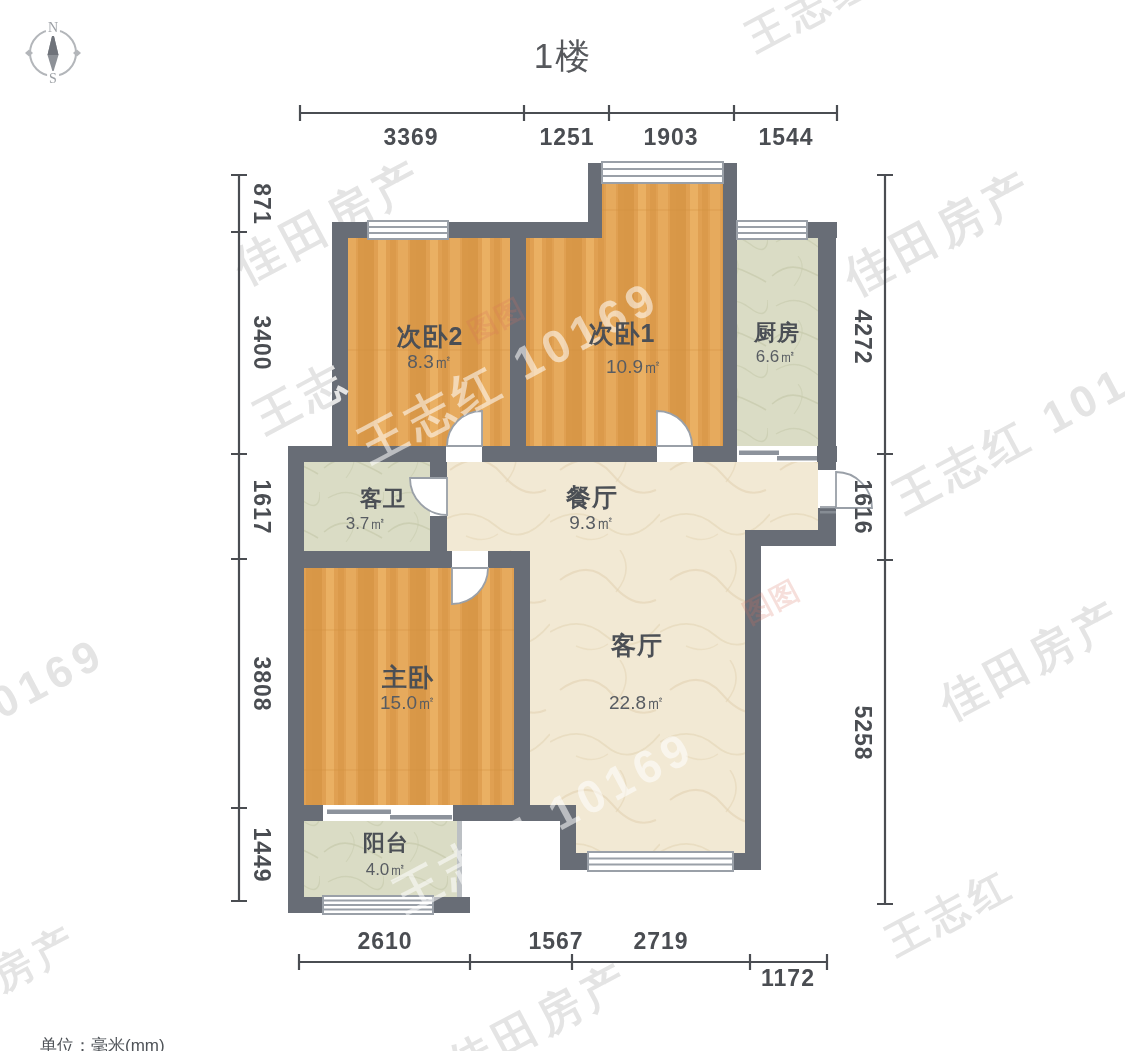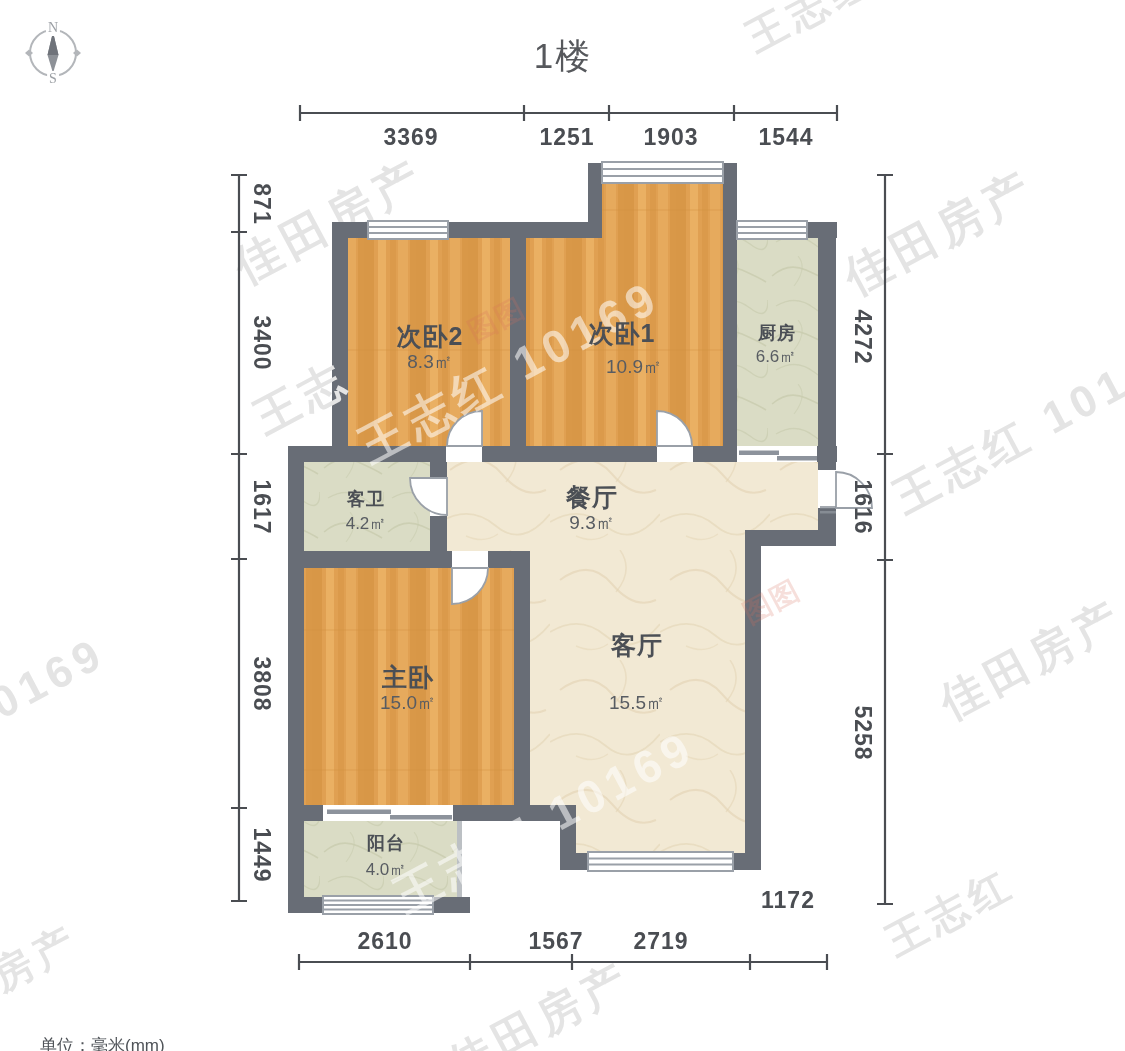--- a/index.html
+++ b/index.html
@@ -18,21 +18,21 @@
   .slider{fill:#8d939c;}
   .rail{fill:#bcc0c4;}
   .dimline{stroke:var(--dim);stroke-width:2.2;fill:none;}
   .compass-ring{fill:none;stroke:#b3b6ba;stroke-width:2;}
   .needle-dark{fill:#6f737a;}
   .needle-light{fill:#8d9197;}
   .diam{fill:#b3b6ba;}
   
   .lbl{position:absolute;transform:translate(-50%,-50%);white-space:nowrap;line-height:1;}
   .room-name{font-size:25px;font-weight:600;color:var(--label);letter-spacing:1px;}
-  .room-name.small{font-size:18px;text-align:center;}
+  .room-name.small{font-size:22px;text-align:center;}
   .room-area{font-size:19px;font-weight:500;color:var(--area_label);}
   .room-area.small{font-size:17px;}
   .dim{font-size:23px;font-weight:600;color:var(--dim);letter-spacing:1px;}
   .rot{transform:translate(-50%,-50%) rotate(90deg);}
   .title{font-size:35px;font-weight:500;color:var(--title);letter-spacing:2px;}
   .unit-note{position:absolute;font-size:17px;color:#4f5358;}
   .compass-ns{position:absolute;transform:translate(-50%,-50%);font-size:14px;color:#9b9fa4;
               background:#fff;padding:0 2px;font-family:"Liberation Serif","DejaVu Serif",serif;}
   .wm{position:absolute;transform:translate(-50%,-50%) rotate(-28deg);white-space:nowrap;
       font-weight:600;letter-spacing:6px;pointer-events:none;}
@@ -196,40 +196,40 @@
   <div class="compass-ns" style="left:53px;top:28px;">N</div>
   <div class="compass-ns" style="left:53px;top:79px;">S</div>
   <div class="unit-note" style="left:40px;top:1034px;">单位：毫米(mm)</div>
 
   <div class="lbl room-name" style="left:430px;top:336px;">次卧2</div>
   <div class="lbl room-area" style="left:430px;top:361px;">8.3㎡</div>
   <div class="lbl room-name" style="left:622px;top:333px;">次卧1</div>
   <div class="lbl room-area" style="left:622px;top:366px;margin-left:12px;">10.9㎡</div>
   <div class="lbl room-name small" style="left:777px;top:333px;">厨房</div>
   <div class="lbl room-area small" style="left:776px;top:356px;">6.6㎡</div>
-  <div class="lbl room-name small" style="left:366px;top:499px;">客卫</div>
-  <div class="lbl room-area small" style="left:366px;top:523px;">4.2㎡</div>
+  <div class="lbl room-name small" style="left:383px;top:499px;">客卫</div>
+  <div class="lbl room-area small" style="left:366px;top:523px;">3.7㎡</div>
   <div class="lbl room-name" style="left:592px;top:497px;">餐厅</div>
   <div class="lbl room-area" style="left:592px;top:522px;">9.3㎡</div>
   <div class="lbl room-name" style="left:408px;top:677px;">主卧</div>
   <div class="lbl room-area" style="left:408px;top:702px;">15.0㎡</div>
   <div class="lbl room-name" style="left:637px;top:645px;">客厅</div>
-  <div class="lbl room-area" style="left:637px;top:702px;">15.5㎡</div>
+  <div class="lbl room-area" style="left:637px;top:702px;">22.8㎡</div>
   <div class="lbl room-name small" style="left:386px;top:843px;">阳台</div>
   <div class="lbl room-area small" style="left:386px;top:869px;">4.0㎡</div>
 
   <div class="lbl dim" style="left:411px;top:137px;">3369</div>
   <div class="lbl dim" style="left:567px;top:137px;">1251</div>
   <div class="lbl dim" style="left:671px;top:137px;">1903</div>
   <div class="lbl dim" style="left:786px;top:137px;">1544</div>
 
   <div class="lbl dim" style="left:385px;top:941px;">2610</div>
   <div class="lbl dim" style="left:521px;top:941px;margin-left:35px;">1567</div>
   <div class="lbl dim" style="left:661px;top:941px;">2719</div>
-  <div class="lbl dim" style="left:788px;top:900px;">1172</div>
+  <div class="lbl dim" style="left:788px;top:978px;">1172</div>
 
   <div class="lbl dim rot" style="left:261px;top:204px;">871</div>
   <div class="lbl dim rot" style="left:261px;top:343px;">3400</div>
   <div class="lbl dim rot" style="left:261px;top:507px;">1617</div>
   <div class="lbl dim rot" style="left:261px;top:684px;">3808</div>
   <div class="lbl dim rot" style="left:261px;top:855px;">1449</div>
 
   <div class="lbl dim rot" style="left:862px;top:337px;">4272</div>
   <div class="lbl dim rot" style="left:862px;top:507px;">1616</div>
   <div class="lbl dim rot" style="left:862px;top:733px;">5258</div>

